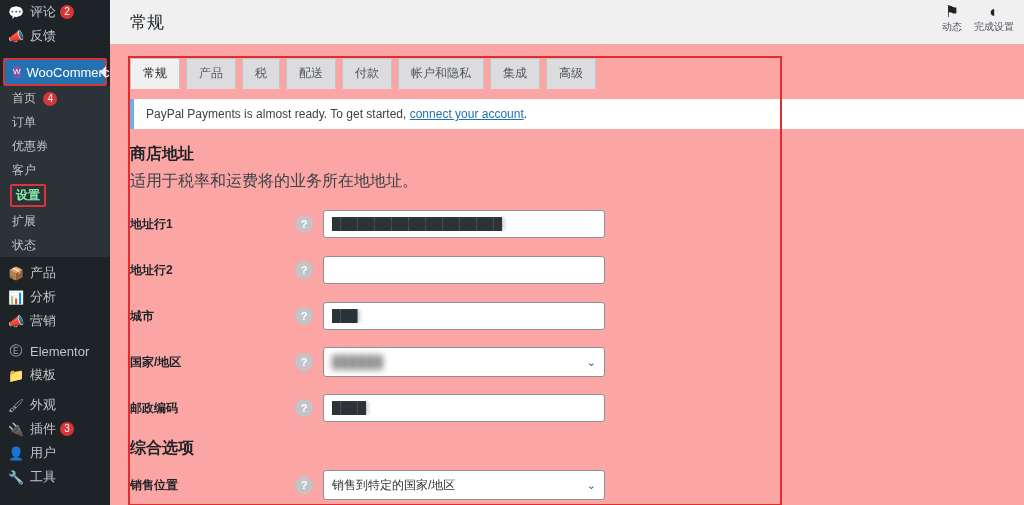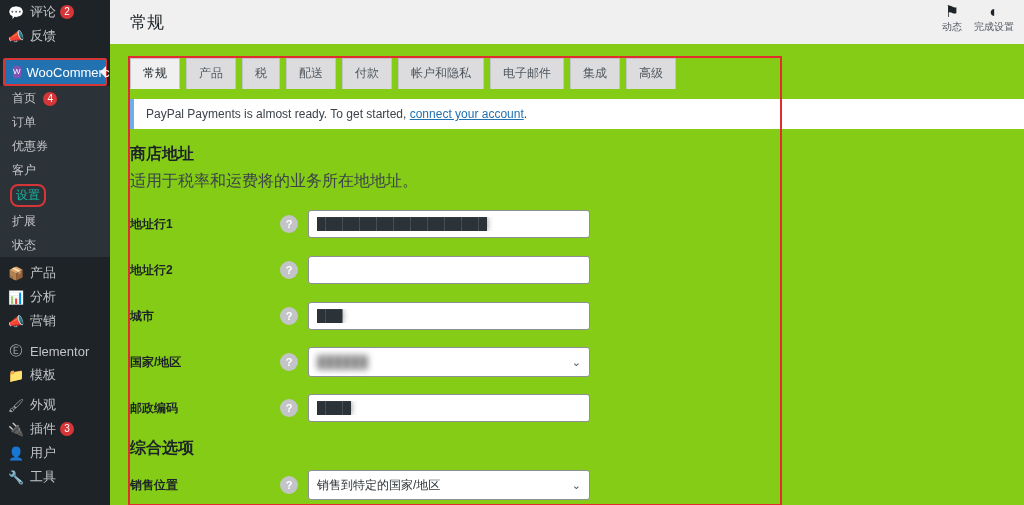--- a/index.html
+++ b/index.html
@@ -8,25 +8,25 @@
   .sidebar { position: absolute; left: 0; top: 0; bottom: 0; width: 110px; background: #1d2327; color: #f0f0f1; font-size: 13px; }
   .menu-item { display: flex; align-items: center; height: 24px; padding: 0 8px; color: #c3c4c7; cursor: pointer; position: relative; }
   .menu-item .ico { width: 16px; height: 16px; margin-right: 6px; display: flex; align-items: center; justify-content: center; font-size: 13px; color: #a7aaad; }
   .menu-item.current { background: #2271b1; color: #fff; }
   .menu-item.current .ico { color: #fff; }
   .menu-item .badge { display:inline-block; min-width:14px; height:14px; line-height:14px; border-radius:7px; background:#d63638; color:#fff; font-size:10px; text-align:center; margin-left:4px; padding:0 3px; }
   .menu-item .arrow { position:absolute; right:-1px; top:50%; transform:translateY(-50%); width:0; height:0; border-top:6px solid transparent; border-bottom:6px solid transparent; border-right:6px solid #f0f0f1; }
   .submenu { background:#2c3338; }
   .sub-item { display:block; padding:4px 8px 4px 12px; color:#c3c4c7; cursor:pointer; font-size:12px; line-height:16px; }
   .sub-item .badge { display:inline-block; min-width:14px; height:14px; line-height:14px; border-radius:7px; background:#d63638; color:#fff; font-size:10px; text-align:center; margin-left:4px; padding:0 3px; }
-  .sub-box { border:2px solid #d63638; border-radius:8px; margin:1px 4px; display:inline-block; padding:1px 4px; color:#14b8a6; font-weight:400; font-size:12px; }
+  .sub-box { border:2px solid #d63638; border-radius:2px; margin:1px 4px; display:inline-block; padding:1px 4px; color:#86efac; font-weight:700; font-size:12px; }
   .wc-box { border:2px solid #d63638; border-radius:2px; margin:0 3px; }
 
   
-  .content { position:absolute; left:110px; right:0; top:0; bottom:0; background:#84cc16; }
+  .content { position:absolute; left:110px; right:0; top:0; bottom:0; background:#fca5a5; }
   .topbar { height:44px; display:flex; align-items:center; padding:0 20px; background:#f0f0f1; }
   .page-title { font-size:17px; font-weight:500; color:#1d2327; }
   .topbar-right { position:absolute; right:10px; top:4px; display:flex; gap:12px; }
   .tbr-item { display:flex; flex-direction:column; align-items:center; font-size:10px; color:#50575e; cursor:pointer; }
   .tbr-item .ico2 { font-size:16px; color:#1d2327; line-height:16px; } 
 
   .main-panel { position:absolute; left:0; right:0; top:44px; bottom:0; overflow:hidden; }
   .red-highlight { position:absolute; left:18px; top:12px; width:654px; height:450px; border:2px solid #e12d2d; pointer-events:none; z-index:5; }
 
   .panel-inner { position:absolute; left:20px; right:10px; top:14px; bottom:0; }
@@ -39,21 +39,21 @@
   
   .notice { background:#fff; border-left:4px solid #72aee6; padding:8px 12px; font-size:12px; color:#3c434a; position:relative; margin-bottom:14px; }
   .notice a { color:#2271b1; text-decoration:underline; }
 
   
   h2.section { font-size:16px; font-weight:600; color:#1d2327; margin:15px 0 6px 0; }
   p.desc { font-size:16px; color:#3c434a; margin-bottom:12px; }
 
   
   .form-row { display:flex; align-items:center; min-height:40px; margin-bottom:6px; }
-  .form-row .label { width:150px; font-size:12px; font-weight:600; color:#1d2327; }
+  .form-row .label { width:165px; font-size:12px; font-weight:600; color:#1d2327; }
   .form-row .help { width:18px; height:18px; border-radius:50%; background:#c3c4c7; color:#fff; font-size:11px; line-height:18px; text-align:center; margin-right:10px; cursor:help; font-weight:600; }
   .form-row input[type=text] { width:282px; height:28px; border:1px solid #8c8f94; border-radius:3px; background:#fff; padding:0 8px; font-size:12px; color:#2c3338; }
   .form-row .select { width:282px; height:30px; border:1px solid #8c8f94; border-radius:3px; background:#fff; padding:0 8px; font-size:12px; color:#2c3338; display:flex; align-items:center; justify-content:space-between; cursor:pointer; }
   .chev { font-size:11px; color:#50575e; }
 
   .blur { color:transparent; text-shadow:0 0 6px rgba(0,0,0,0.45); user-select:none; }
 </style>
 </head>
 <body>
 
@@ -154,21 +154,20 @@
     <div class="red-highlight"></div>
     <div class="panel-inner">
 
       <div class="tabs">
         <div class="tab active"><span>常规</span></div>
         <div class="tab"><span>产品</span></div>
         <div class="tab"><span>税</span></div>
         <div class="tab"><span>配送</span></div>
         <div class="tab"><span>付款</span></div>
         <div class="tab"><span>帐户和隐私</span></div>
-        <div class="tab"><span>电子邮件</span></div>
         <div class="tab"><span>集成</span></div>
         <div class="tab"><span>高级</span></div>
       </div>
 
       <div class="notice" style="width:960px;">
         <span>PayPal Payments is almost ready. To get started, </span><a>connect your account</a><span>.</span>
         
       </div>
 
       <h2 class="section">商店地址</h2>

